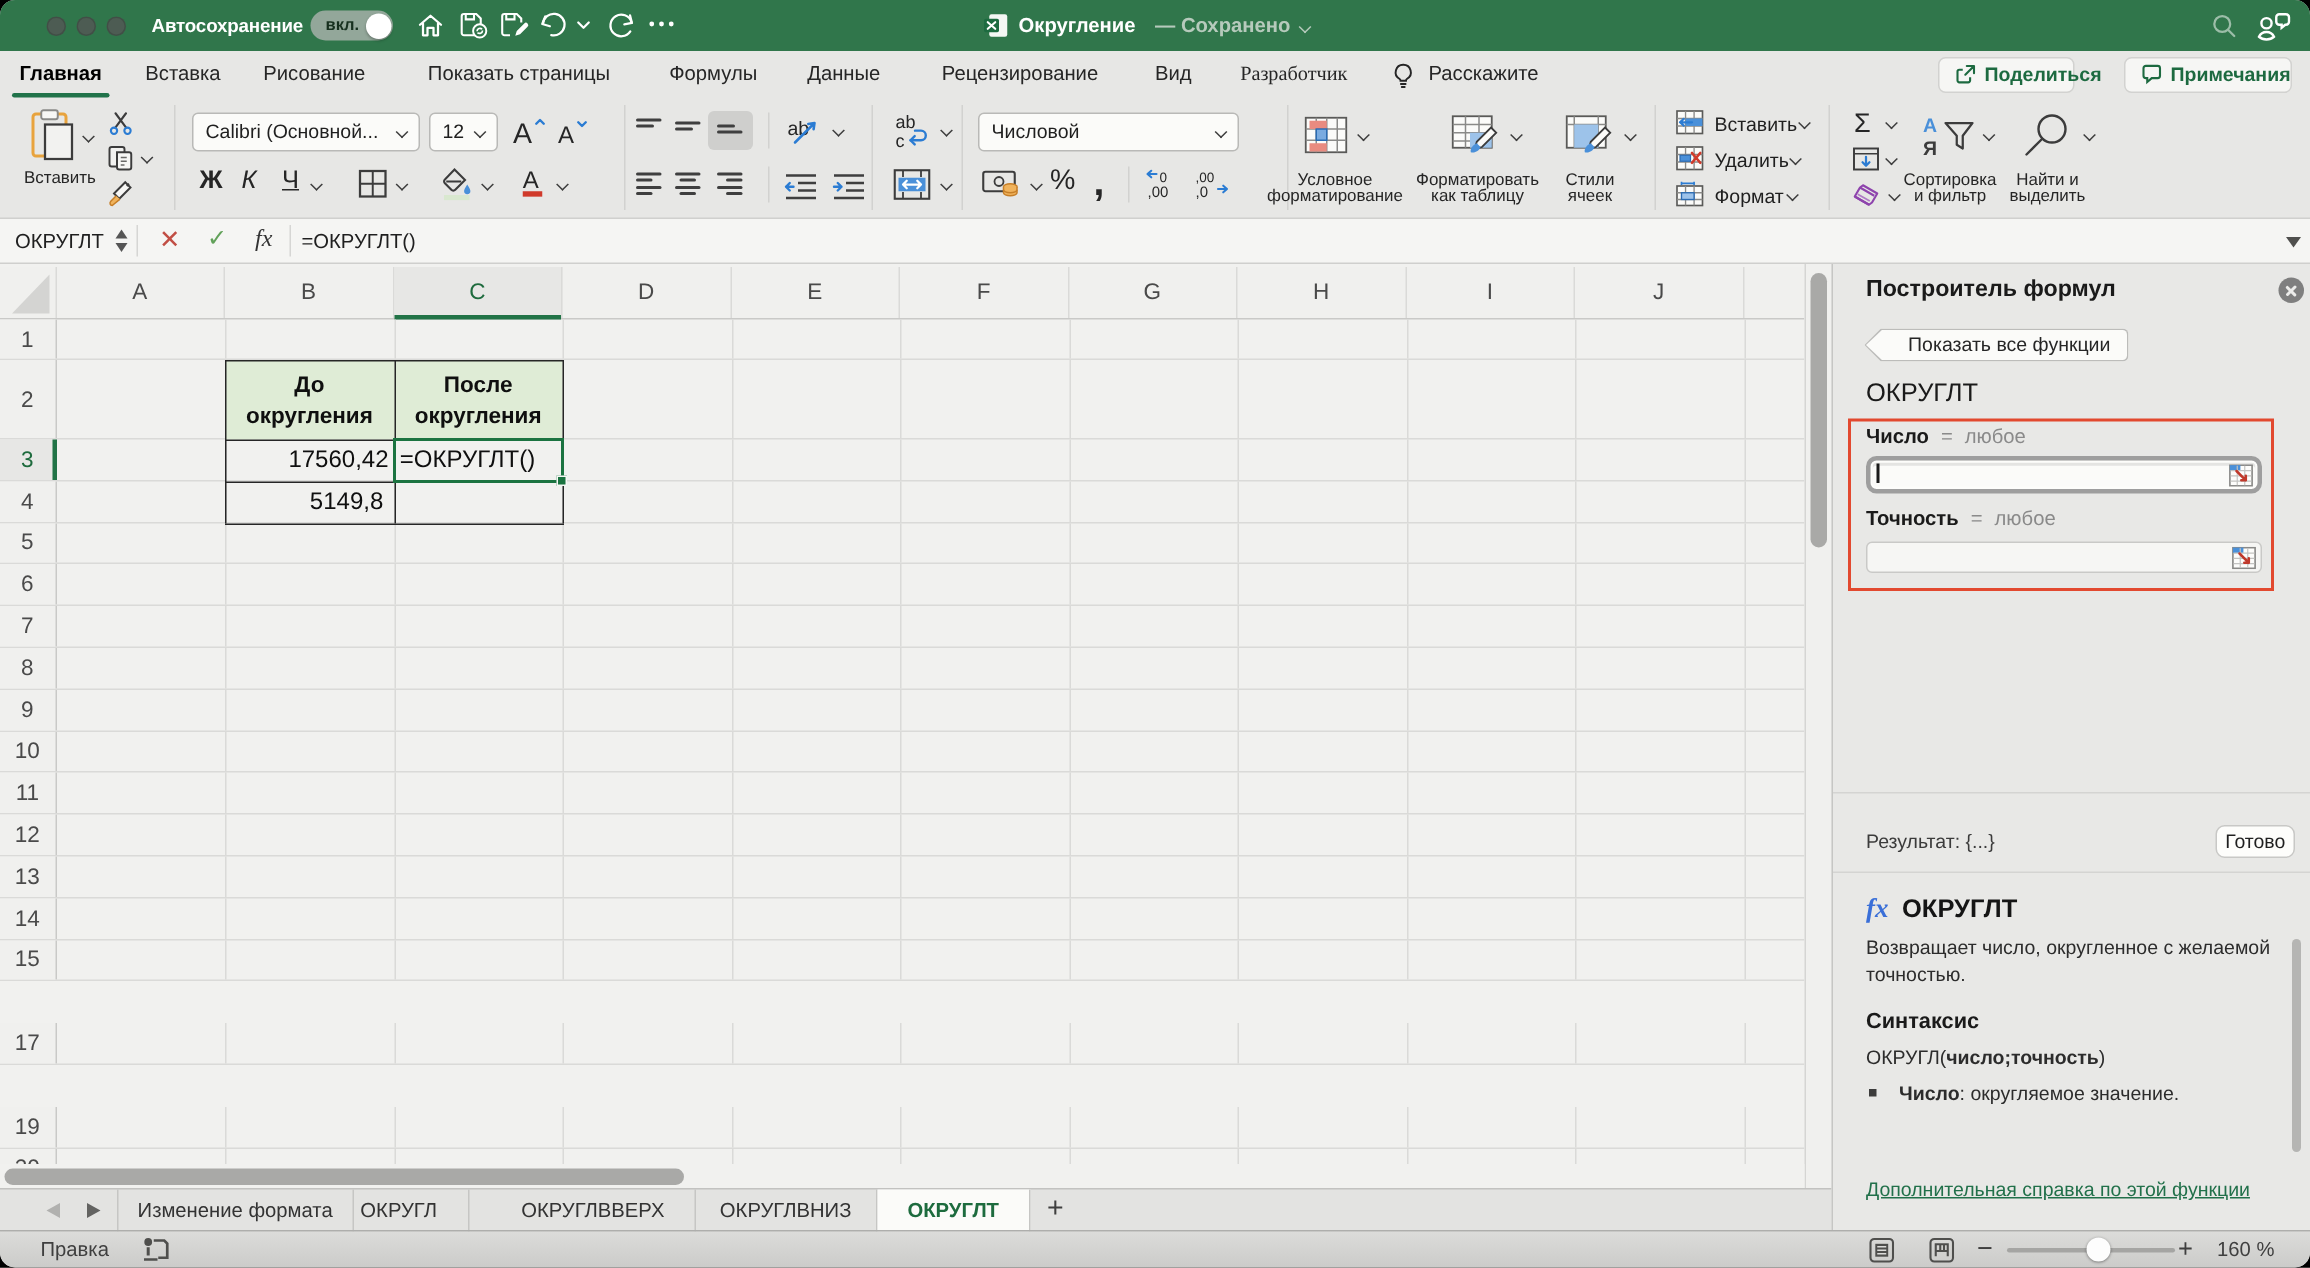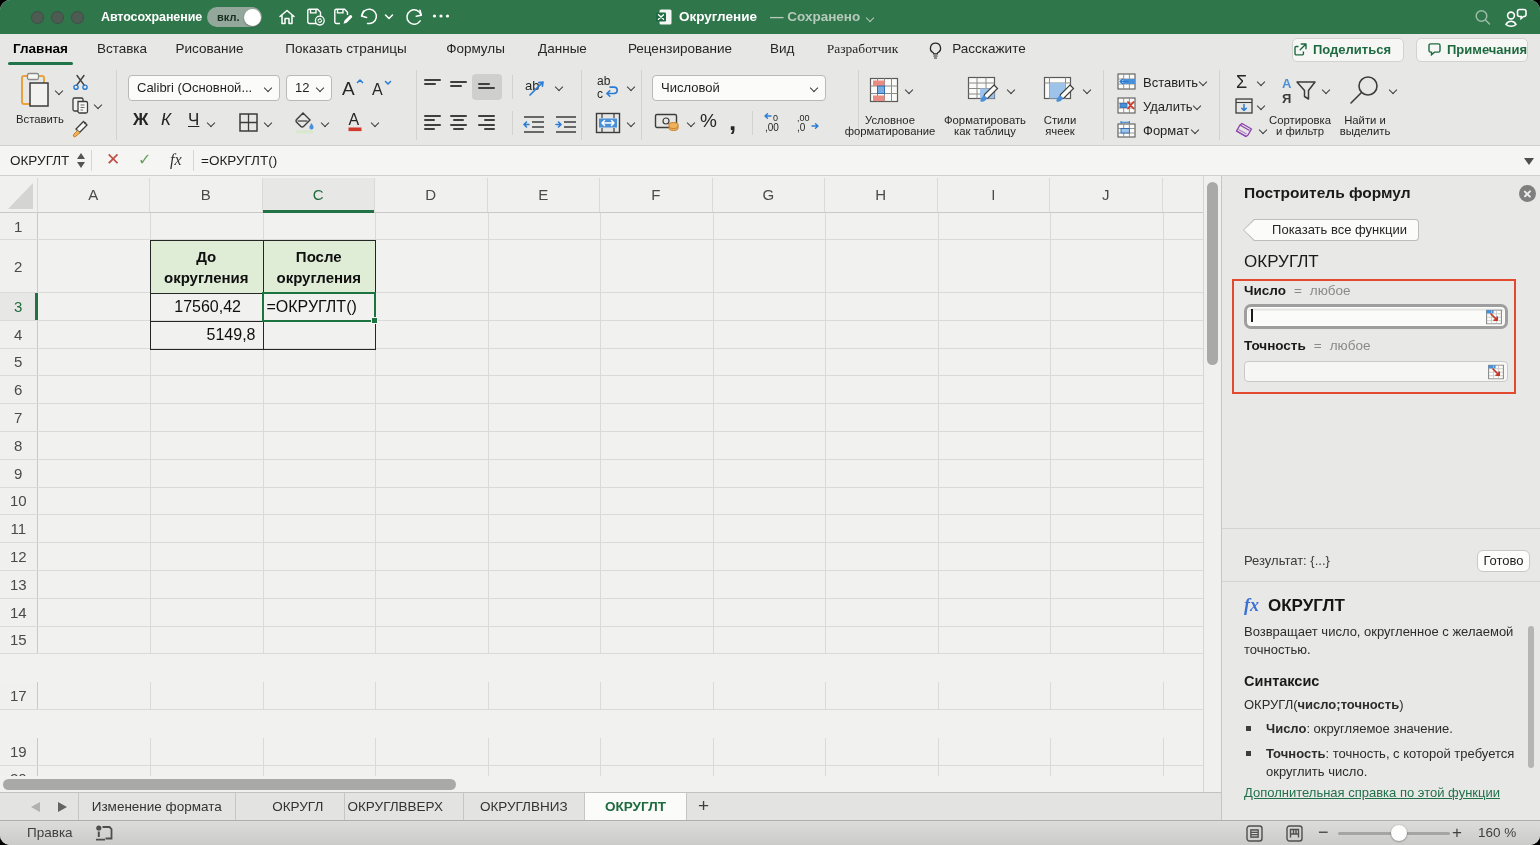--- a/index.html
+++ b/index.html
@@ -244,21 +244,21 @@
         <div class="rtab" style="left: 535px; width: 55px; text-align: center;">Данные</div>
         <div class="rtab" style="left: 617px; width: 126px; text-align: center;">Рецензирование</div>
         <div class="rtab" style="left: 770px; width: 24px; text-align: center;">Вид</div>
         <div class="rtab" style="left: 818px; width: 89px; text-align: center; font-family: Liberation Serif, serif;">Разработчик</div>
         <div class="rtab" style="left: 951px; width: 76px; text-align: center;">Расскажите</div>
       </div>
     <svg id="tab-bulb" style="left:928px" viewBox="0 0 15 17">
         <path d="M7.5 1.2 a5 5 0 0 1 2.6 9.3 c-.5.35-.8.8-.8 1.3 h-3.6 c0-.5-.3-.95-.8-1.3 A5 5 0 0 1 7.5 1.2 Z" fill="none" stroke="#262626" stroke-width="1.3"></path>
         <path d="M5.9 14 h3.2 M6.5 16 h2" stroke="#262626" stroke-width="1.2" stroke-linecap="round"></path>
       </svg>
-    <div class="chrome-btn" style="left:1292px;width:112px;">
+    <div class="chrome-btn" style="left:1292px;width:91px;padding-left:10px">
       <svg width="15" height="15" viewBox="0 0 15 15">
           <path d="M5.5 4.5 H3.2 a1.2 1.2 0 0 0-1.2 1.2 v6 a1.2 1.2 0 0 0 1.2 1.2 h6 a1.2 1.2 0 0 0 1.2-1.2 V9.5" fill="none" stroke="#1d6a40" stroke-width="1.4"></path>
           <path d="M8.2 2 H13 v4.8 M13 2 7.2 7.8" fill="none" stroke="#1d6a40" stroke-width="1.4" stroke-linejoin="round" stroke-linecap="round"></path>
         </svg><span>Поделиться</span>
     </div>
     <div class="chrome-btn" style="left:1416px;width:112px;padding-left:10px">
       <svg width="15" height="15" viewBox="0 0 15 15">
           <path d="M2 3.5 a1.6 1.6 0 0 1 1.6-1.6 h7.8 A1.6 1.6 0 0 1 13 3.5 v5 a1.6 1.6 0 0 1-1.6 1.6 H7.5 l-3 2.6 0-2.6 H3.6 A1.6 1.6 0 0 1 2 8.5 Z" fill="none" stroke="#1d6a40" stroke-width="1.4"></path>
         </svg><span>Примечания</span>
     </div>
@@ -827,21 +827,21 @@
         </div>
       <div id="table-overlay">
           <div class="tcell hdr" style="left: 150px; top: 64.4px; width: 112.5px; height: 52.6px;">
             <div>До</div>
             <div>округления</div>
           </div>
           <div class="tcell hdr" style="left: 262.5px; top: 64.4px; width: 112.5px; height: 52.6px;">
             <div>После</div>
             <div>округления</div>
           </div>
-          <div class="tcell num" style="left: 136px; top: 117px; width: 112px; height: 27.8px;">17560,42</div>
+          <div class="tcell num" style="left: 154px; top: 117px; width: 112px; height: 27.8px;">17560,42</div>
           <div class="tcell fml" style="left: 262.5px; top: 117px; width: 112.5px; height: 27.8px;">=ОКРУГЛТ()</div>
           <div class="tcell num" style="left: 150px; top: 144.8px; width: 112.5px; height: 27.8px;">5149,8</div>
           <div class="tcell num" style="left: 262.5px; top: 144.8px; width: 112.5px; height: 27.8px;"></div>
           <div class="tb-line" style="left: 150px; top: 64.4px; width: 226px; height: 1px;"></div>
           <div class="tb-line" style="left: 150px; top: 172.6px; width: 226px; height: 1px;"></div>
           <div class="tb-line" style="left: 150px; top: 64.4px; width: 1px; height: 108.2px;"></div>
           <div class="tb-line" style="left: 375px; top: 64.4px; width: 1px; height: 108.2px;"></div>
           <div class="tb-line" style="left: 262.5px; top: 64.4px; width: 1px; height: 108.2px;"></div>
           <div class="tb-line" style="left: 150px; top: 117px; width: 225px; height: 1px;"></div>
           <div class="tb-line" style="left: 150px; top: 144.8px; width: 225px; height: 1px;"></div>
@@ -854,21 +854,21 @@
       </div>
     <div id="hscroll">
         <div id="hthumb"></div>
       </div>
 
     <div id="sheettabs">
       <div id="snav-left" class="snav"></div>
       <div id="snav-right" class="snav"></div>
       <div id="stabs-container">
           <div class="stab" style="left: 78px; width: 157.5px;">Изменение формата</div>
-          <div class="stab" style="left: 252px; width: 92.5px;">ОКРУГЛ</div>
+          <div class="stab" style="left: 220px; width: 92.5px;">ОКРУГЛ</div>
           <div class="stab" style="left: 328px; width: 135.5px;">ОКРУГЛВВЕРХ</div>
           <div class="stab" style="left: 463.5px; width: 121.5px;">ОКРУГЛВНИЗ</div>
           <div class="stab active" style="left: 585px; width: 102px;">ОКРУГЛТ</div>
         </div>
       <div id="addsheet" style="left: 698px;">+</div>
     </div>
 
     <div id="panel">
       <div id="panel-title">Построитель формул</div>
       <div id="panel-close"></div>
@@ -908,23 +908,20 @@
       <div class="pdivider" style="top:405px"></div>
       <div id="fxrow">
         <span class="fxi">fx</span><span class="fname">ОКРУГЛТ</span>
       </div>
       <div id="fdesc">Возвращает число, округленное с желаемой точностью.</div>
       <div id="syntax-h">Синтаксис</div>
       <div id="syntax-line"><span>ОКРУГЛ(</span><b>число;точность</b><span>)</span></div>
       <div class="bullet" id="bullet-1">
           <span class="btxt"><b>Число</b><span>: округляемое значение.</span></span>
         </div>
-      <div class="bullet" id="bullet-2">
-          <span class="btxt"><b>Точность</b><span>: точность, с которой требуется округлить число.</span></span>
-        </div>
       <div id="panel-link">Дополнительная справка по этой функции</div>
       <div id="panel-scroll"></div>
     </div>
   </div>
 
   <div id="statusbar">
     <div id="status-mode">Правка</div>
     <div id="status-macro">
       <svg width="18" height="17" viewBox="0 0 18 17">
           <circle cx="3.8" cy="3" r="2.6" fill="#4f4f4d"></circle>

